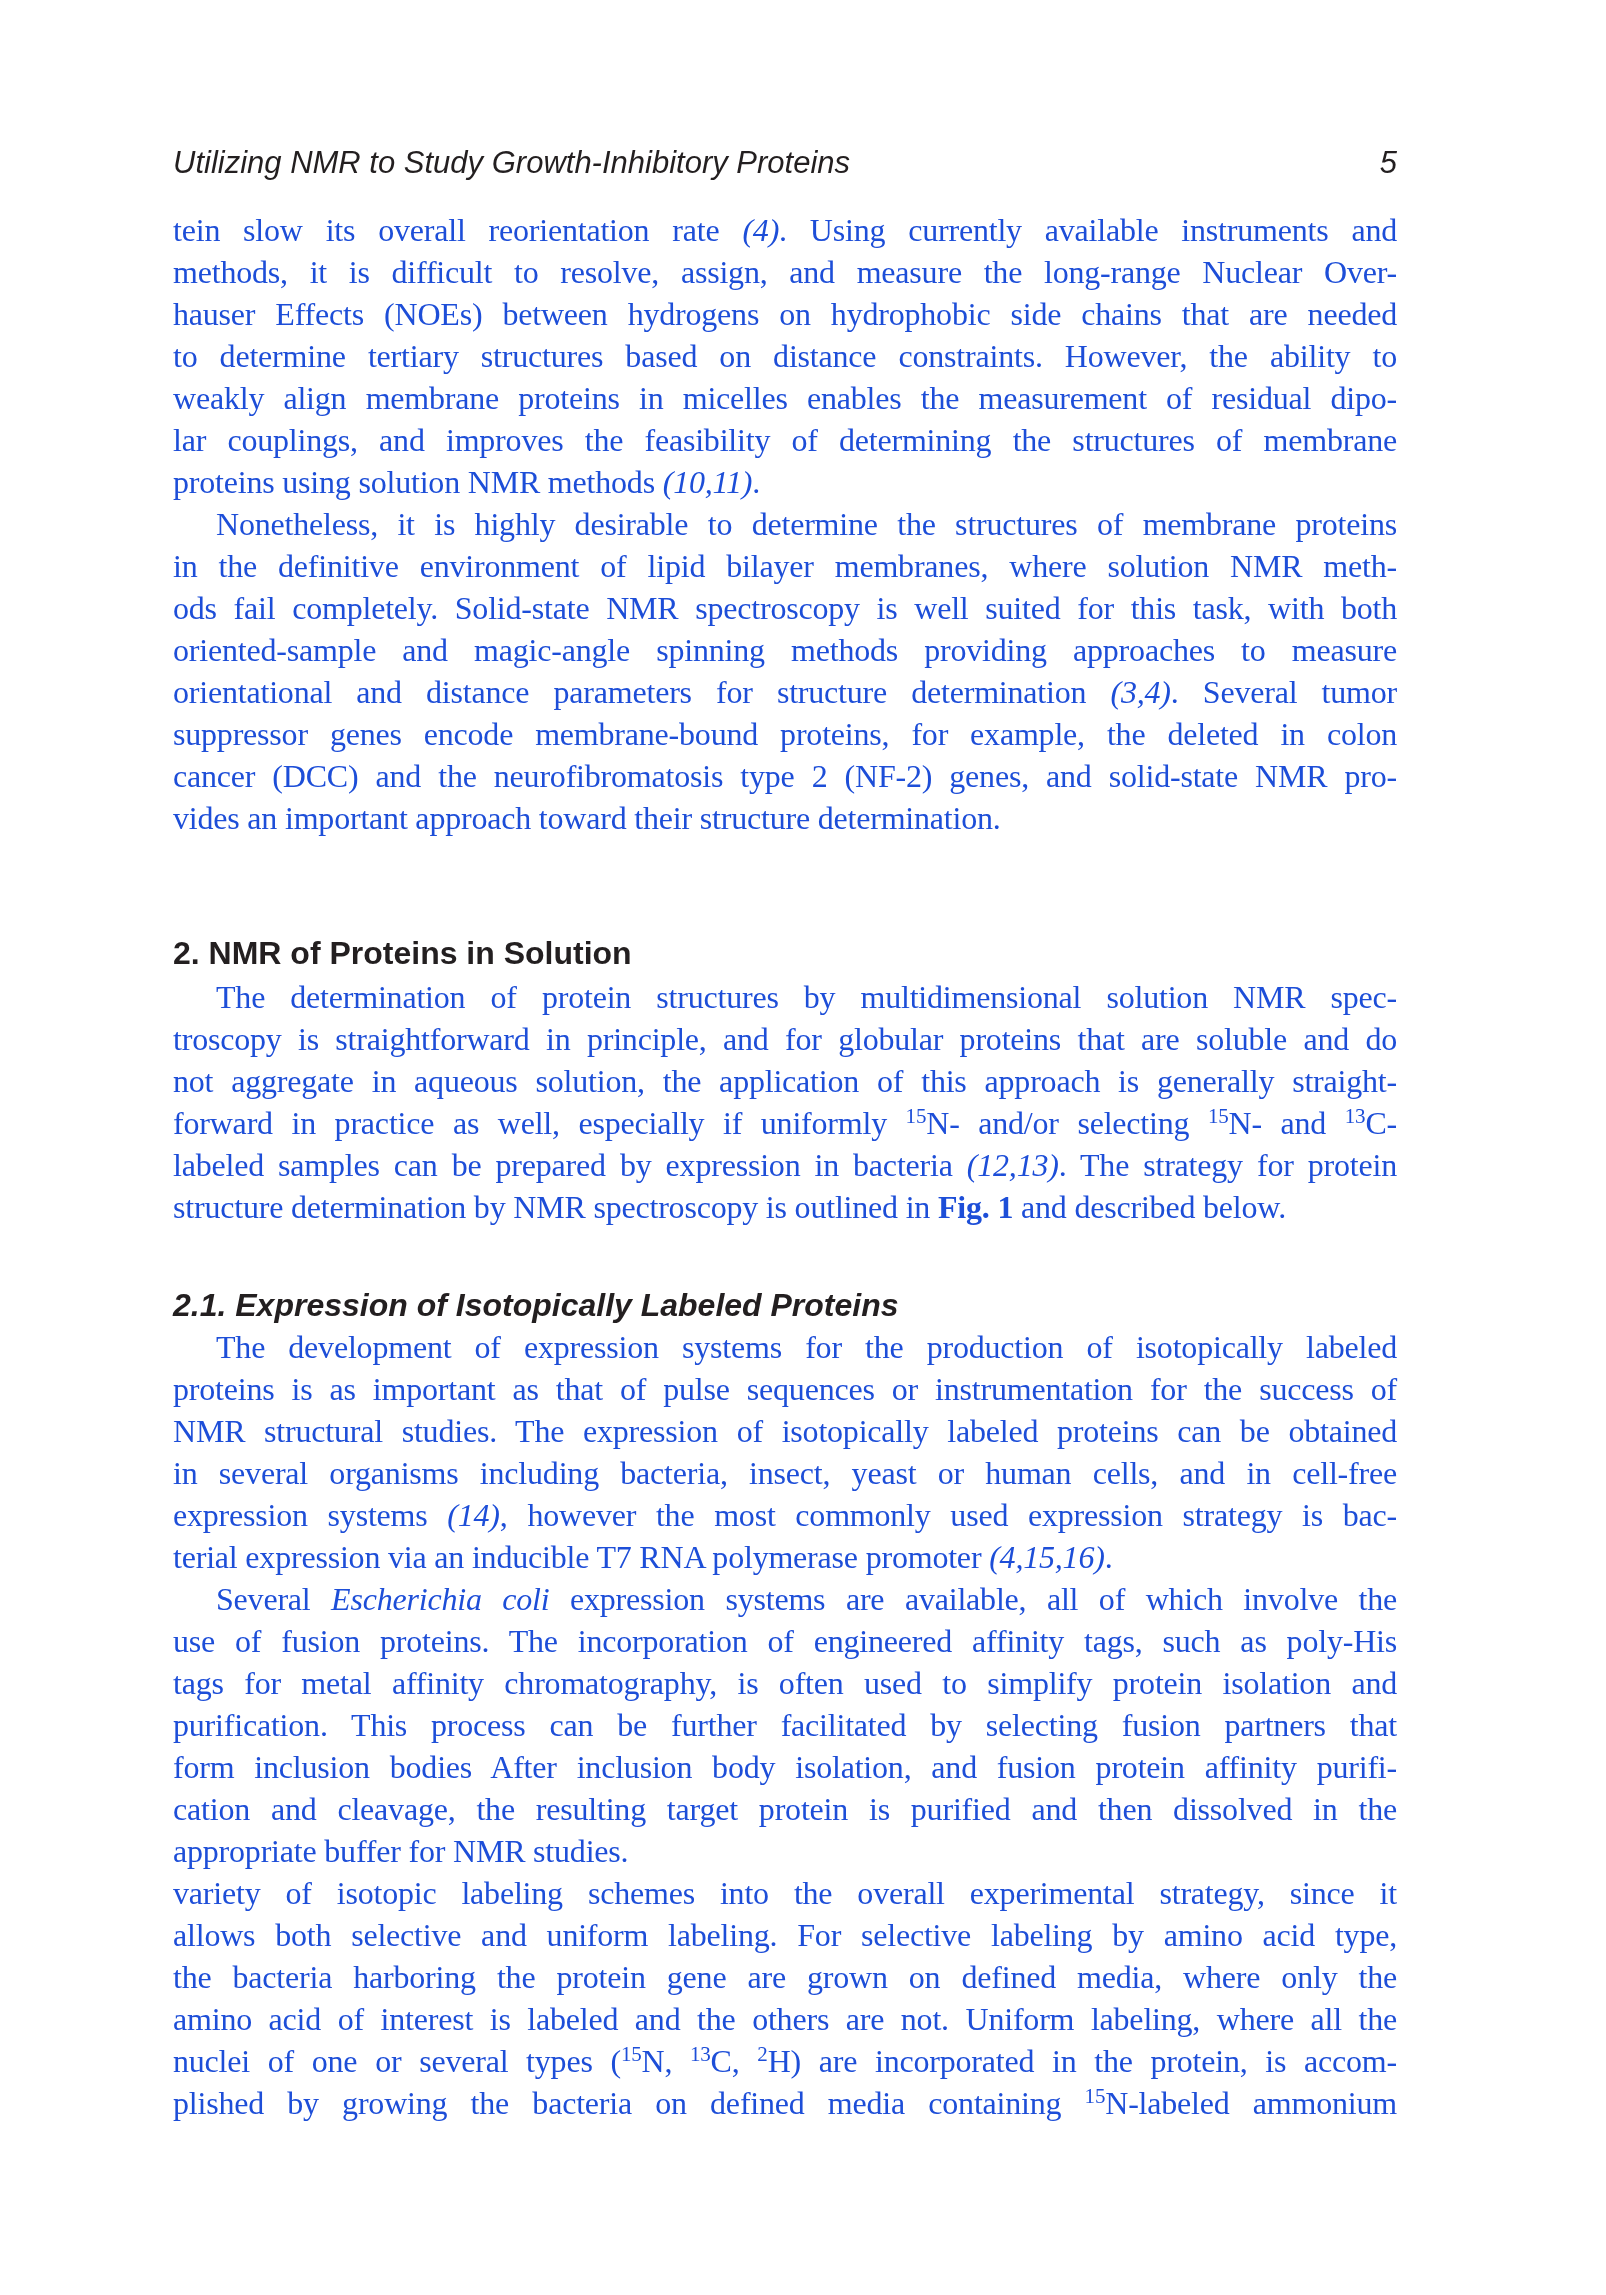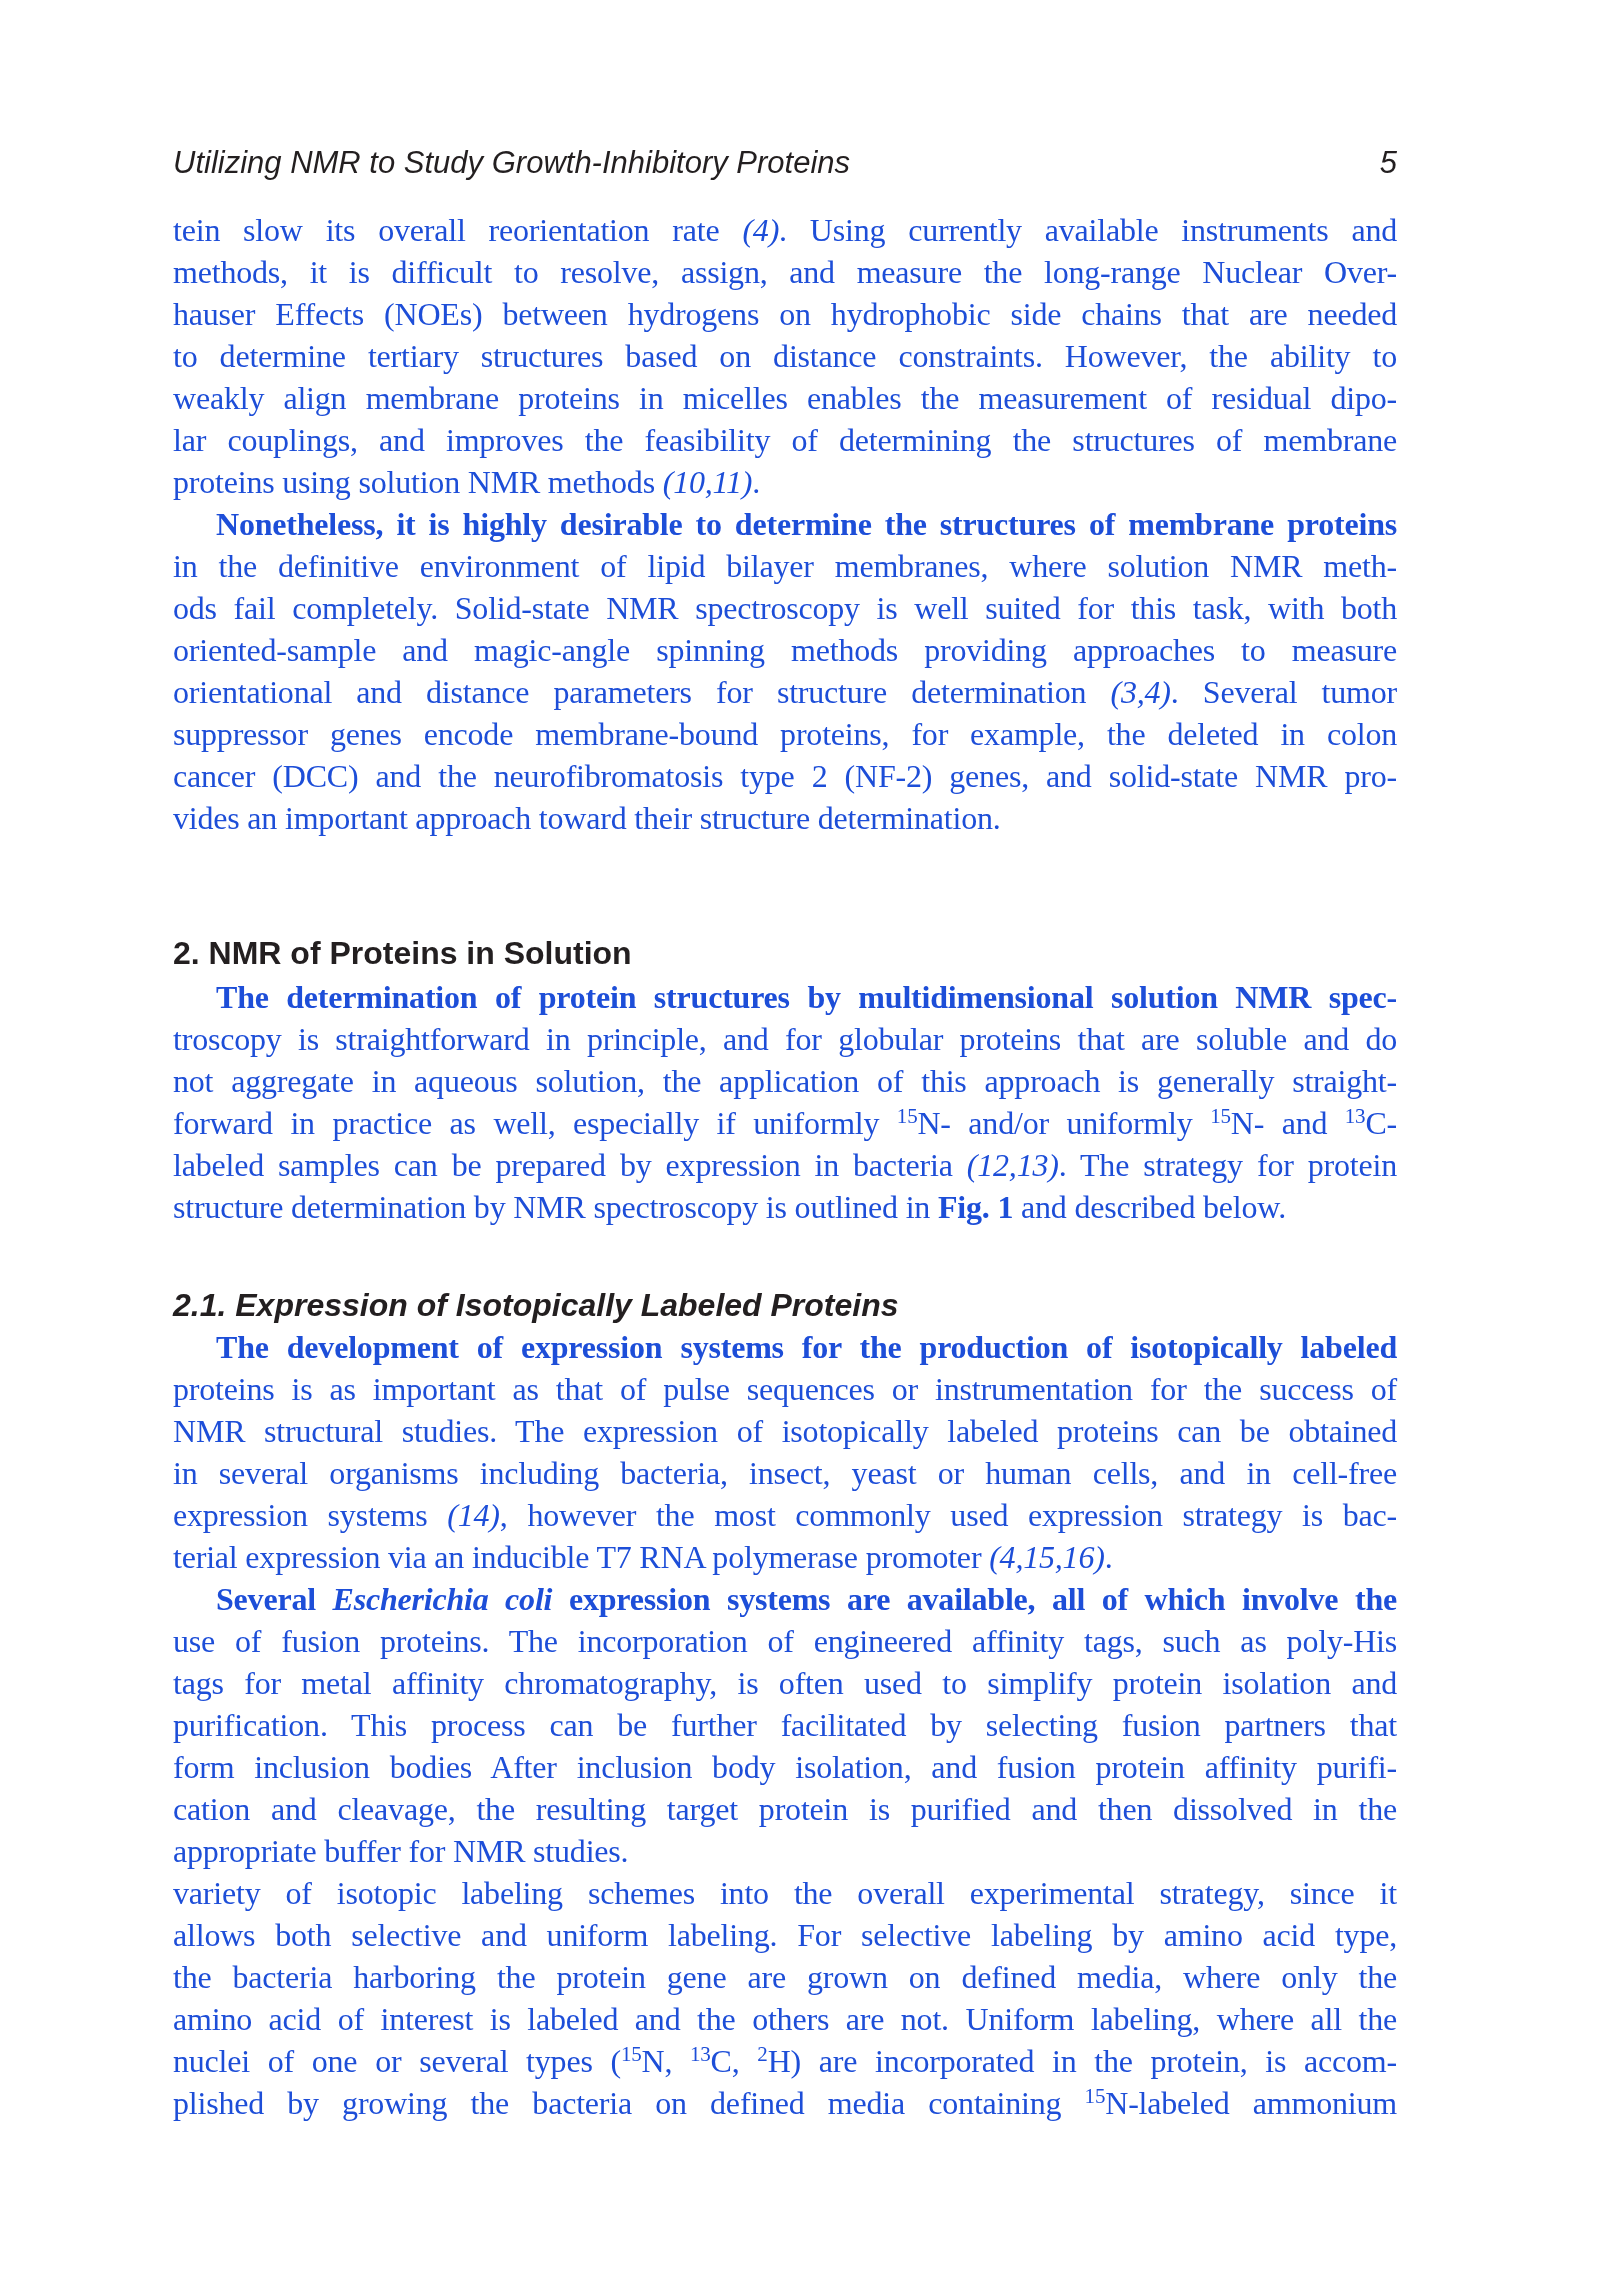--- a/index.html
+++ b/index.html
@@ -13,21 +13,21 @@
   .running-head .title { position: absolute; left: 0; top: 0; white-space: nowrap; }
   .running-head .pageno { position: absolute; right: 0; top: 0; font-style: italic; }
   .block { position: absolute; left: 173px; width: 1224px; }
   .line {
     font-family: "Liberation Serif", "DejaVu Serif", serif;
     font-size: 32px; height: 42px; line-height: 42px;
     white-space: nowrap; text-align: justify; text-align-last: justify;
     letter-spacing: -0.2px; color: #1d4ed8;
   }
   .line.last { text-align-last: left; }
-  .line.indent { padding-left: 43px; font-weight: bold; }
+  .line.indent { padding-left: 43px; }
   .line i { font-style: italic; }
   .line b { font-weight: bold; }
   .line sup { font-size: 21px; line-height: 0; vertical-align: 11.5px; }
   .heading {
     position: absolute; left: 173px; width: 1224px;
     font-family: "Liberation Sans", "DejaVu Sans", sans-serif; font-weight: bold;
     font-size: 32px; line-height: 38px; color: #231f20; white-space: nowrap; margin-top: 16px;
   }
   .heading.sub { font-style: italic; }
 </style>
@@ -56,21 +56,21 @@
       <div class="line"><span>suppressor genes encode membrane-bound proteins, for example, the deleted in colon</span></div>
       <div class="line"><span>cancer (DCC) and the neurofibromatosis type 2 (NF-2) genes, and solid-state NMR pro-</span></div>
       <div class="line last"><span>vides an important approach toward their structure determination.</span></div>
     </div>
 
   <div class="heading" id="head-1" style="top: 918px;">2. NMR of Proteins in Solution</div>
   <div class="block" id="sec-1" style="top: 976px;">
       <div class="line indent"><span>The determination of protein structures by multidimensional solution NMR spec-</span></div>
       <div class="line"><span>troscopy is straightforward in principle, and for globular proteins that are soluble and do</span></div>
       <div class="line"><span>not aggregate in aqueous solution, the application of this approach is generally straight-</span></div>
-      <div class="line"><span>forward in practice as well, especially if uniformly </span><sup>15</sup><span>N- and/or uniformly </span><sup>15</sup><span>N- and </span><sup>13</sup><span>C-</span></div>
+      <div class="line"><span>forward in practice as well, especially if uniformly </span><sup>15</sup><span>N- and/or selecting </span><sup>15</sup><span>N- and </span><sup>13</sup><span>C-</span></div>
       <div class="line"><span>labeled samples can be prepared by expression in bacteria </span><i>(12,13)</i><span>. The strategy for protein</span></div>
       <div class="line last"><span>structure determination by NMR spectroscopy is outlined in </span><b>Fig. 1</b><span> and described below.</span></div>
     </div>
 
   <div class="heading sub" id="head-2" style="top: 1270px;">2.1. Expression of Isotopically Labeled Proteins</div>
   <div class="block" id="sec-2" style="top: 1326px;">
       <div class="line indent"><span>The development of expression systems for the production of isotopically labeled</span></div>
       <div class="line"><span>proteins is as important as that of pulse sequences or instrumentation for the success of</span></div>
       <div class="line"><span>NMR structural studies. The expression of isotopically labeled proteins can be obtained</span></div>
       <div class="line"><span>in several organisms including bacteria, insect, yeast or human cells, and in cell-free</span></div>

